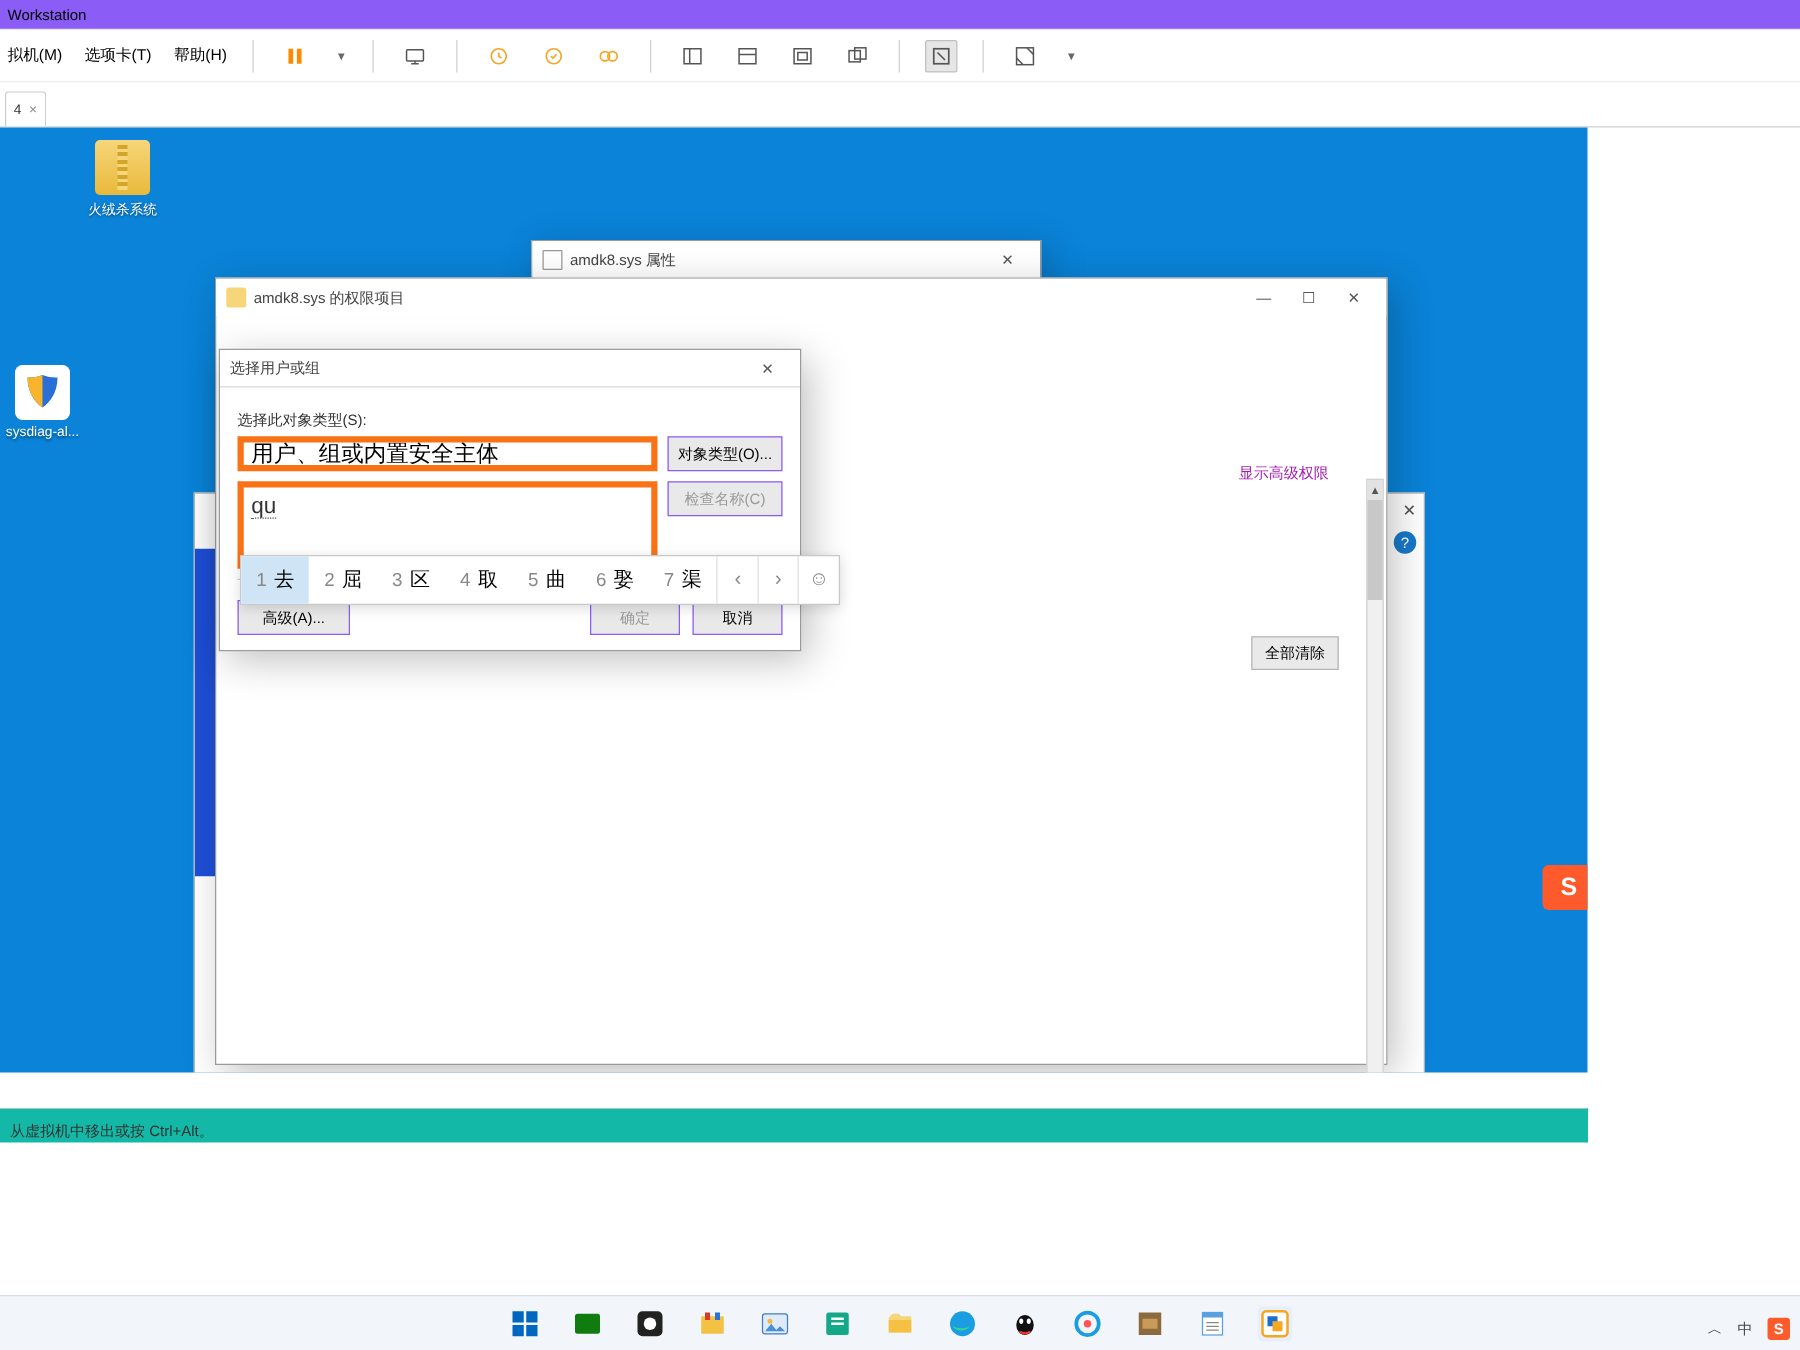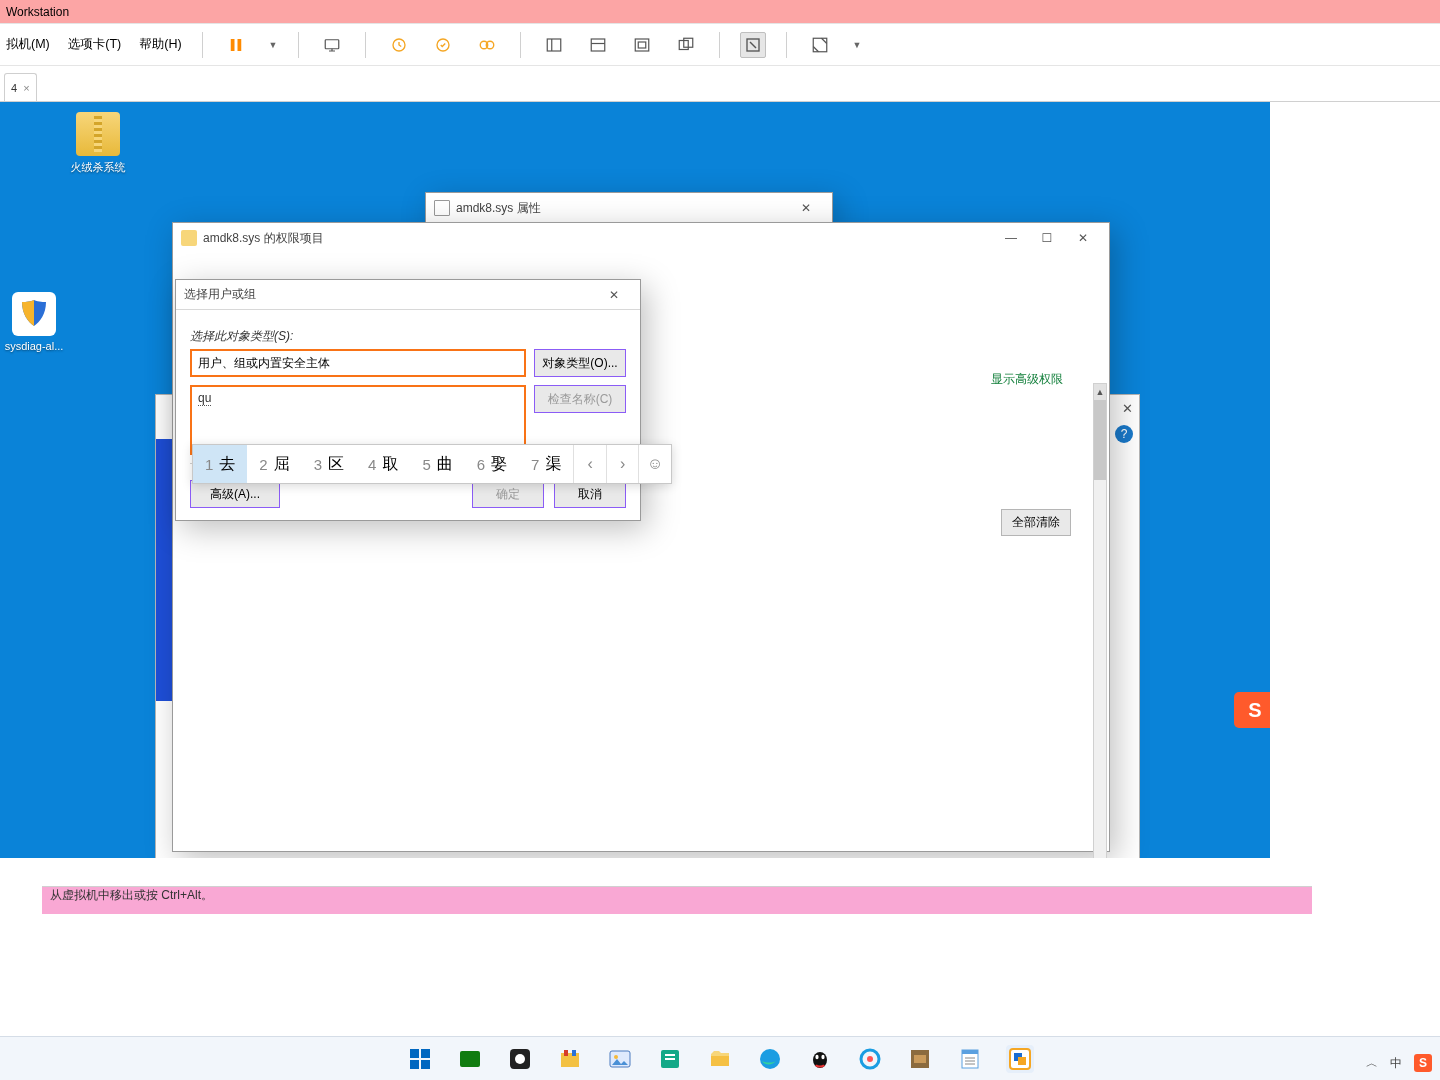--- a/index.html
+++ b/index.html
@@ -1,19 +1,19 @@
 <!DOCTYPE html>
 <html><head>
 <meta charset="utf-8">
 <style>
   * { box-sizing: border-box; margin: 0; padding: 0; font-family: "Microsoft YaHei", "Segoe UI", Tahoma, sans-serif; }
   html, body { width: 1440px; height: 1080px; overflow: hidden; background: #fff; }
 
   
-  .host-title { height: 24px; line-height: 24px; padding-left: 6px; font-size: 12px; background:#fca5a5; border-bottom:1px solid #e5e5e5;}
+  .host-title { height: 24px; line-height: 24px; padding-left: 6px; font-size: 12px; background:#8b5cf6; border-bottom:1px solid #e5e5e5;}
   .host-menubar { height: 42px; display:flex; align-items:center; gap:18px; padding-left:6px; font-size:12.5px; border-bottom:1px solid #e5e5e5;}
   .host-menubar .menu-text { cursor:default; }
   .host-menubar .divider { width:1px; height:26px; background:#d0d0d0; margin:0 2px;}
   .tb-btn { width:26px; height:26px; display:flex; align-items:center; justify-content:center; color:#555; border-radius:2px;}
   .tb-btn svg { width:18px; height:18px; }
   .tb-btn.active { background:#e6e6e6; border:1px solid #bfbfbf;}
   .pause-icon { color:#ff8a00;}
   .dropdown-caret {font-size:9px; color:#666; margin-left:2px;}
 
   .tabstrip { height:36px; background:#fff; display:flex; align-items:flex-end; padding-left:4px; border-bottom:1px solid #d0d0d0;}
@@ -32,52 +32,52 @@
   
   .win-window { position:absolute; background:#fff; border:1px solid #9a9a9a; box-shadow:6px 8px 30px rgba(0,0,0,.25);}
   .win-titlebar { height:30px; display:flex; align-items:center; padding:0 8px; font-size:12px; background:#fff; color:#444;}
   .win-titlebar .spacer{flex:1;}
   .win-ctrl { width:36px; height:24px; display:flex; align-items:center; justify-content:center; color:#555; font-size:12px;}
   .small-ico { width:16px; height:16px; margin-right:6px; display:inline-block;}
   .folder-small{background:#f7d67a;border-radius:2px;}
   .file-small{background:#fff;border:1px solid #999;border-radius:1px;}
 
   .dlg-body { padding:10px 14px; font-size:12px; color:#333;}
-  .dlg-body label{display:block; margin:8px 0 4px;font-style:italic;}
+  .dlg-body label{display:block; margin:8px 0 4px;}
   .dlg-row { display:flex; gap:8px; align-items:stretch; margin-bottom:8px;}
-  .dlg-input { flex:1; border:2px solid #f97316; padding:4px 6px; font-size:12px; height:28px;}
+  .dlg-input { flex:1; border:5px solid #f97316; padding:4px 6px; font-size:18px; height:28px;}
   .dlg-input.tall{height:70px; padding-top:4px;}
   .dlg-btn { width:92px; height:28px; background:#e9e9e9; border:1px solid #8b5cf6; font-size:12px; cursor:default;}
   .dlg-btn:disabled{color:#9a9a9a;}
   .dlg-footer { display:flex; gap:10px; padding:6px 0 2px;}
   .link{color:#0066cc;text-decoration:underline;}
 
   
   .ime-bar{position:absolute; height:40px; background:#fff; border:1px solid #c8c8c8; box-shadow:0 2px 10px rgba(0,0,0,.15); display:flex; align-items:center; font-size:16px;}
   .ime-cand{padding:0 12px; height:100%; display:flex; align-items:center; gap:6px;}
   .ime-cand.selected{background:#cfe5f6;}
   .ime-num{color:#888;font-size:15px;}
   .ime-nav{width:34px;height:100%;display:flex;align-items:center;justify-content:center;color:#888;border-left:1px solid #e0e0e0;}
 
   
-  .host-status { position:fixed; left:0; bottom:166px; width:1270px; height:28px; background:#f9a8d4; border-top:1px solid #d0d0d0; font-size:12px; display:flex; align-items:flex-start; padding:0 8px; color:#333;margin-left:42px;}
+  .host-status { position:fixed; left:0; bottom:166px; width:1270px; height:28px; background:#14b8a6; border-top:1px solid #d0d0d0; font-size:12px; display:flex; align-items:flex-end; padding:0 8px; color:#333;}
 
   
   .below-host {position:fixed; left:0; bottom:44px; height:122px; width:1440px; background:#fff;}
 
   
   .taskbar { position:fixed; left:0; bottom:0; width:1440px; height:44px; background:#f2f6fb; border-top:1px solid #d5dde7; display:flex; align-items:center; justify-content:center;}
   .task-icons{display:flex;gap:22px;align-items:center;}
   .task-icons .t-ico{width:28px;height:28px;display:flex;align-items:center;justify-content:center;border-radius:4px;}
   .task-icons .t-ico.active{background:#e6effa;}
   .task-icons svg{width:24px;height:24px;}
   .tray{position:fixed;right:8px;bottom:8px;display:flex;gap:12px;align-items:center;font-size:12px;color:#444;}
 
   
-  .perm-link{color:#15803d;font-size:12px;}
+  .perm-link{color:#a21caf;font-size:12px;}
   .perm-right-btn{background:#e9e9e9;border:1px solid #b5b5b5;padding:4px 10px;font-size:12px;}
   .scrollbar{position:absolute;right:2px;top:160px;width:14px;height:590px;background:#f0f0f0;border:1px solid #d0d0d0;}
   .scrollbar .thumb{position:absolute;top:0;left:0;width:100%;height:80px;background:#c8c8c8;}
   .scrollbar .arrow{position:absolute;left:0;width:100%;height:16px;background:#e2e2e2;display:flex;align-items:center;justify-content:center;font-size:9px;color:#555;}
 
   
   .sogou-float{position:absolute;right:-6px;top:590px;width:42px;height:36px;background:#ff5a2b;border-radius:5px 0 0 5px;display:flex;align-items:center;justify-content:center;color:#fff;font-weight:bold;font-size:20px;}
 
   
   .explorer-strip{position:absolute;left:155px;top:292px;width:985px;height:540px;background:#fff;border:1px solid #b5b5b5;}

